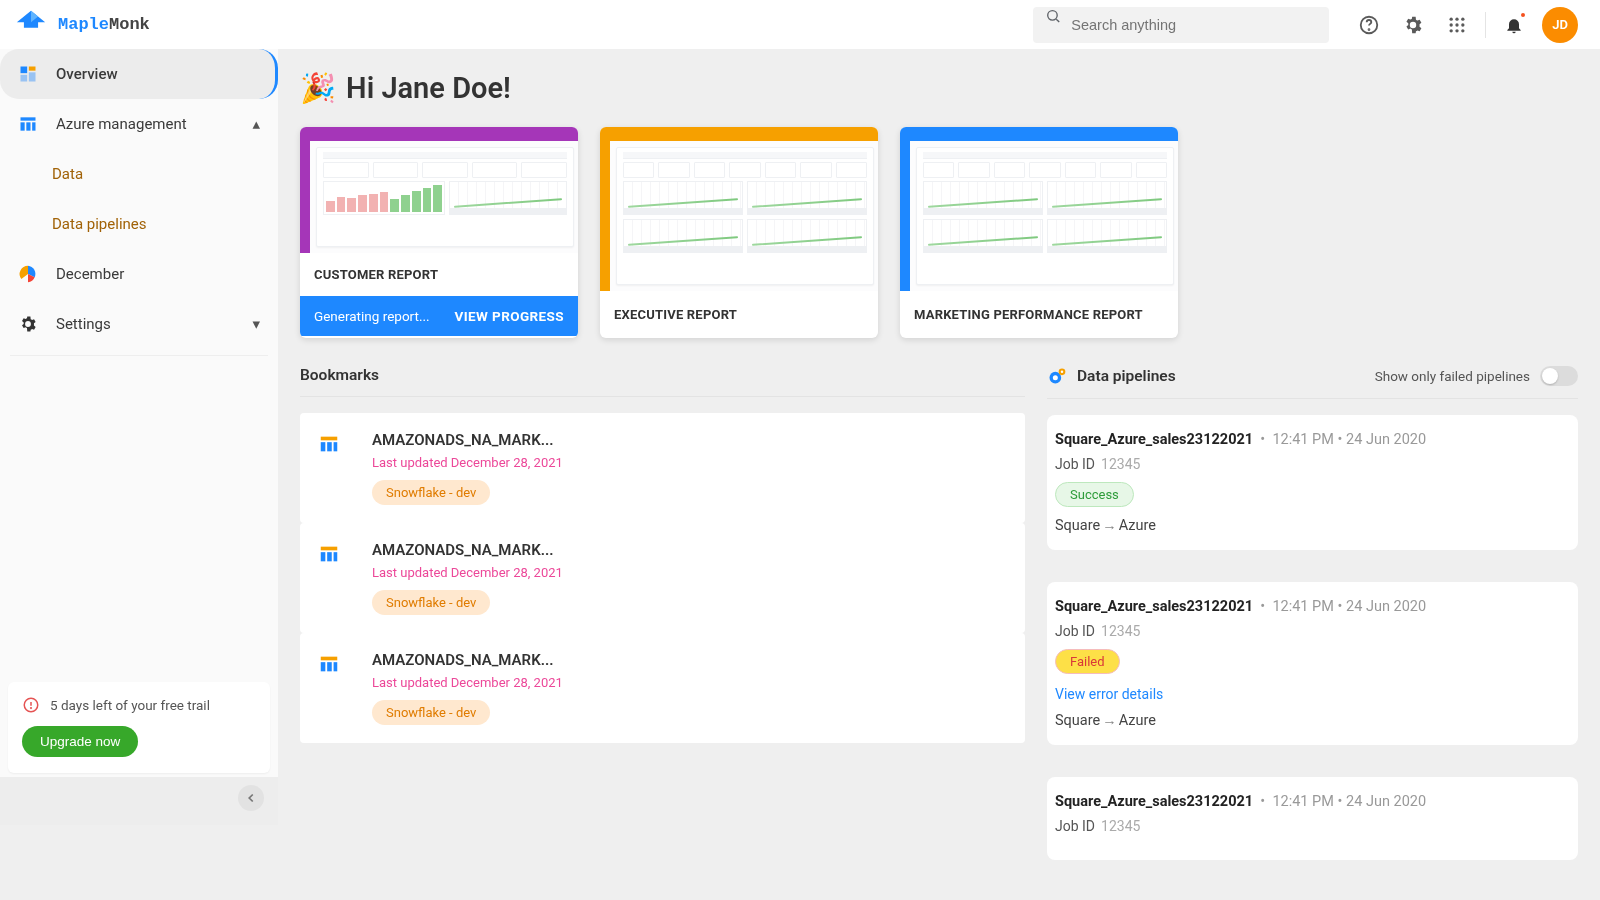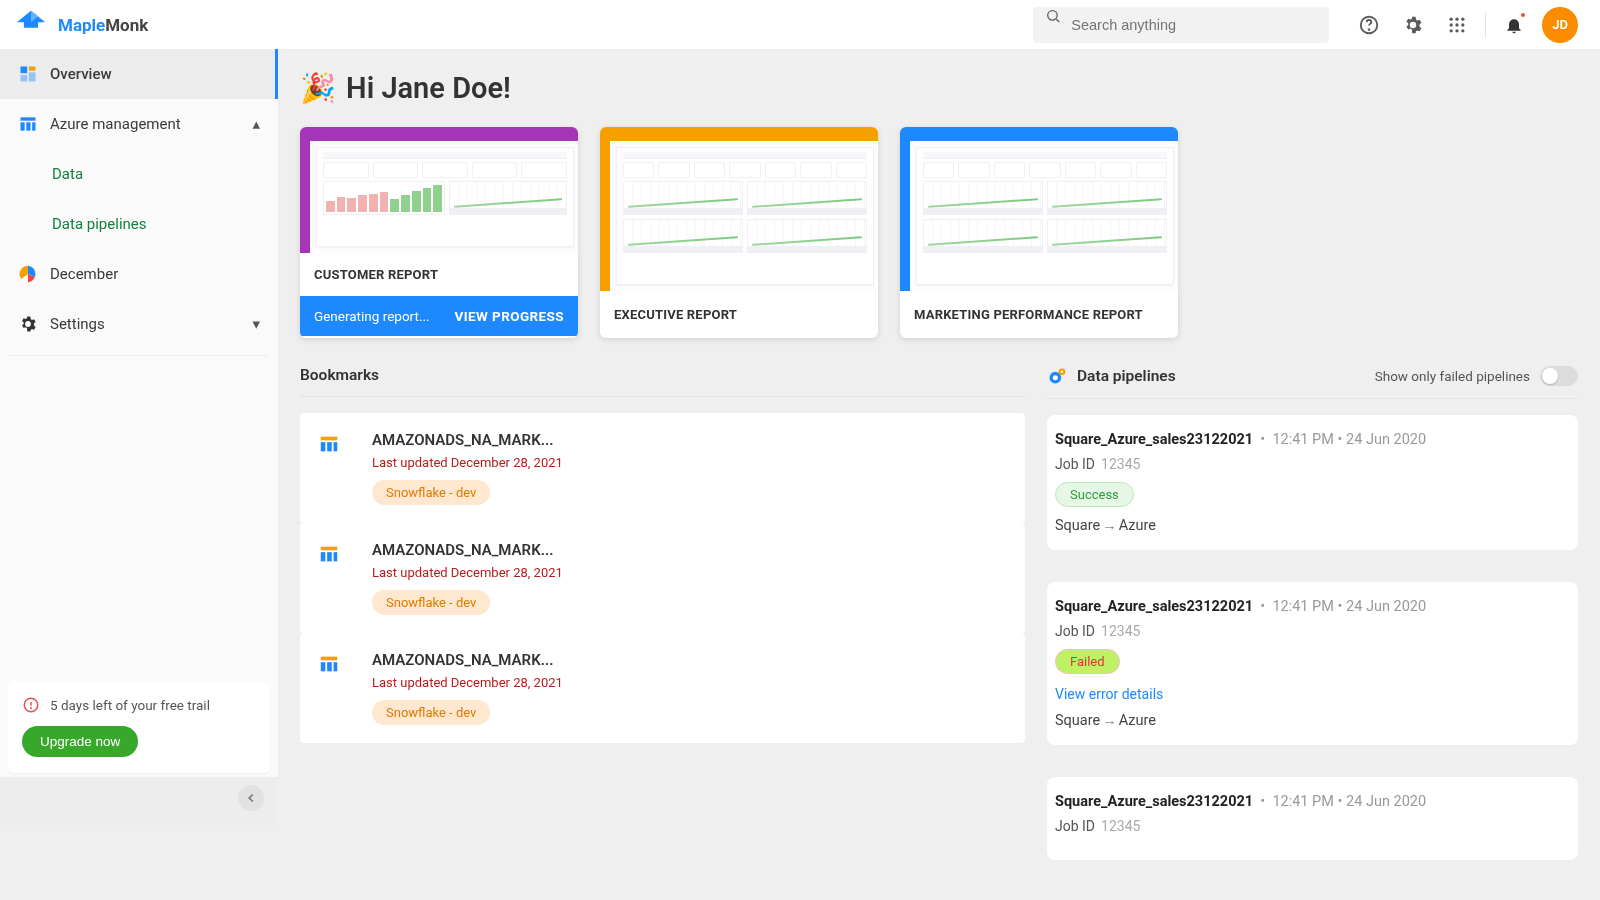--- a/index.html
+++ b/index.html
@@ -1,38 +1,38 @@
 <!DOCTYPE html>
 <html><head>
 <meta charset="utf-8">
 <style>
   * { box-sizing: border-box; margin: 0; padding: 0; }
   html, body { width: 1600px; height: 900px; font-family: -apple-system, BlinkMacSystemFont, "Segoe UI", Roboto, Helvetica, Arial, sans-serif; background:#efefef; color:#333; overflow:hidden;}
   
   .header { position:relative; height:49px; background:#fff; display:flex; align-items:center; padding:0 22px 0 14px; }
   .logo-wrap { display:flex; align-items:center; gap:10px; }
-  .brand { font-size:17px; font-weight:700; }
+  .brand { font-size:17px; font-weight:700;font-family:Liberation Mono, monospace; }
   .brand .b1 { color:#1e88ff; }
   .brand .b2 { color:#444; }
   .search { margin-left:auto; width:296px; height:36px; background:#f2f2f2; border-radius:4px; display:flex; gap:10px; padding:0 12px; color:#5f6368; margin-right:18px;}
   .search input { border:0; background:transparent; outline:0; font-size:14.5px; color:#333; width:100%; }
   .hicon { width:44px; height:44px; display:flex; align-items:center; justify-content:center; color:#5a5a5a; cursor:pointer; }
   .vdiv { width:1px; height:26px; background:#e4e4e4; margin:0 6px; }
   .avatar { width:36px; height:36px; border-radius:50%; background:#fb8c00; color:#fff; font-size:13px; font-weight:600; display:flex; align-items:center; justify-content:center; margin-left:6px;}
   .bell-wrap{position:relative}
   .bell-dot{position:absolute;top:8px;right:9px;width:8px;height:8px;border-radius:50%;background:#f4511e;border:2px solid #fff}
 
   
   .body { display:flex; height:calc(900px - 49px); }
   .sidebar { width:278px; background:#fafafa; position:relative; height:776px;}
   .nav { padding-top:0; }
-  .nav-item { display:flex; align-items:center; gap:12px; height:50px; padding:0 18px; font-size:15px; color:#3a3a3a; cursor:pointer; }
+  .nav-item { display:flex; align-items:center; gap:18px; height:50px; padding:0 18px; font-size:15px; color:#3a3a3a; cursor:pointer;border-radius:19px; }
   .nav-item.active { background:#ececec; border-right:3px solid #1e88ff; font-weight:500;}
   .nav-item .chev { margin-left:auto; color:#555;}
-  .nav-sub { padding-left:52px; height:50px; display:flex; align-items:center; font-size:15px; color:#15803d; cursor:pointer;}
+  .nav-sub { padding-left:52px; height:50px; display:flex; align-items:center; font-size:15px; color:#a16207; cursor:pointer;}
   .nav-icon { width:20px; height:20px; flex:0 0 20px; }
   .nav-divider{height:1px;background:#eee;margin:6px 10px;}
 
   .trial-card { position:absolute; left:8px; right:8px; bottom:52px; background:#fff; border-radius:6px; padding:14px 14px 16px; box-shadow:0 1px 2px rgba(0,0,0,.05);}
   .trial-row { display:flex; align-items:center; gap:10px; font-size:13.5px; color:#555; margin-bottom:12px;}
   .upgrade-btn { background:#37a82a; color:#fff; border:0; border-radius:18px; padding:8px 18px; font-size:13.5px; cursor:pointer;}
   .collapse-btn { position:absolute; bottom:14px; right:14px; width:26px; height:26px; border-radius:50%; background:#e2e2e2; display:flex; align-items:center; justify-content:center; color:#777; cursor:pointer;}
   .side-footer-bg{position:absolute;left:0;right:0;bottom:0;height:48px;background:#ededed;}
 
   
@@ -62,31 +62,31 @@
 
   .sec-head { display:flex; align-items:center; font-size:15.5px; font-weight:600; color:#333; padding-bottom:12px; border-bottom:1px solid #e3e3e3; margin-bottom:16px;}
   .sec-head.pipes { gap:10px; }
   .sec-head .toggle-wrap{margin-left:auto;display:flex;align-items:center;gap:10px;font-weight:400;font-size:13.5px;color:#555}
   .toggle{width:38px;height:20px;background:#dcdcdc;border-radius:10px;position:relative;cursor:pointer}
   .toggle .knob{position:absolute;width:16px;height:16px;border-radius:50%;background:#fff;top:2px;left:2px;box-shadow:0 1px 2px rgba(0,0,0,.2)}
 
   .bkm { background:#fff; border-radius:4px; padding:18px 18px 18px 18px; display:flex; gap:32px; align-items:flex-start; cursor:pointer;}
   .bkm .icon{width:22px;height:22px;margin-top:2px}
   .bkm .ttl{font-size:15px;font-weight:600;color:#333;margin-bottom:6px}
-  .bkm .sub{font-size:13px;color:#b91c1c;margin-bottom:10px}
+  .bkm .sub{font-size:13px;color:#ec4899;margin-bottom:10px}
   .tag{display:inline-block;background:#ffe8cf;color:#e07c00;border-radius:14px;padding:5px 14px;font-size:13px}
 
   .pipe { background:#fff; border-radius:8px; padding:16px 8px 16px; margin-bottom:32px;}
   .pipe .line1{font-size:14.5px;color:#999;margin-bottom:8px}
   .pipe .line1 .nm{color:#222;font-weight:700}
   .pipe .line2{font-size:14px;color:#555;margin-bottom:10px}
   .pipe .line2 .jid{color:#aaa;margin-left:6px}
   .badge{display:inline-block;border-radius:14px;padding:4px 14px;font-size:13px;margin-bottom:10px}
   .badge.succ{background:#e7f7e7;color:#2e9c3a;border:1px solid #bde8bd}
-  .badge.fail{background:#bef264;color:#d93838;border:1px solid #f5bcbc}
+  .badge.fail{background:#fde047;color:#d93838;border:1px solid #f5bcbc}
   .pipe .err{color:#1e88ff;font-size:14px;margin-bottom:10px;display:inline-block;cursor:pointer}
   .route{display:flex;align-items:center;gap:2px;font-size:14.5px;color:#444}
   .route .arr{color:#888}
 
   
   .mini{position:absolute;left:16px;right:4px;top:6px;bottom:6px;background:#fff;border:1px solid #eef0f3;border-radius:2px;box-shadow:0 1px 2px rgba(0,0,0,.05);padding:4px 6px 4px 6px;font-size:5px;color:#8a8f98}
   .mini .mh{height:7px;background:#f6f7f9;margin-bottom:3px;border-bottom:1px solid #eef0f3}
   .mini .mrow{display:flex;gap:4px;margin-bottom:3px}
   .mini .mbox{flex:1;height:16px;border:1px solid #eef0f3;border-radius:1px}
   .mini .mbars{height:34px;border:1px solid #eef0f3;display:flex;align-items:flex-end;gap:2px;padding:2px}

